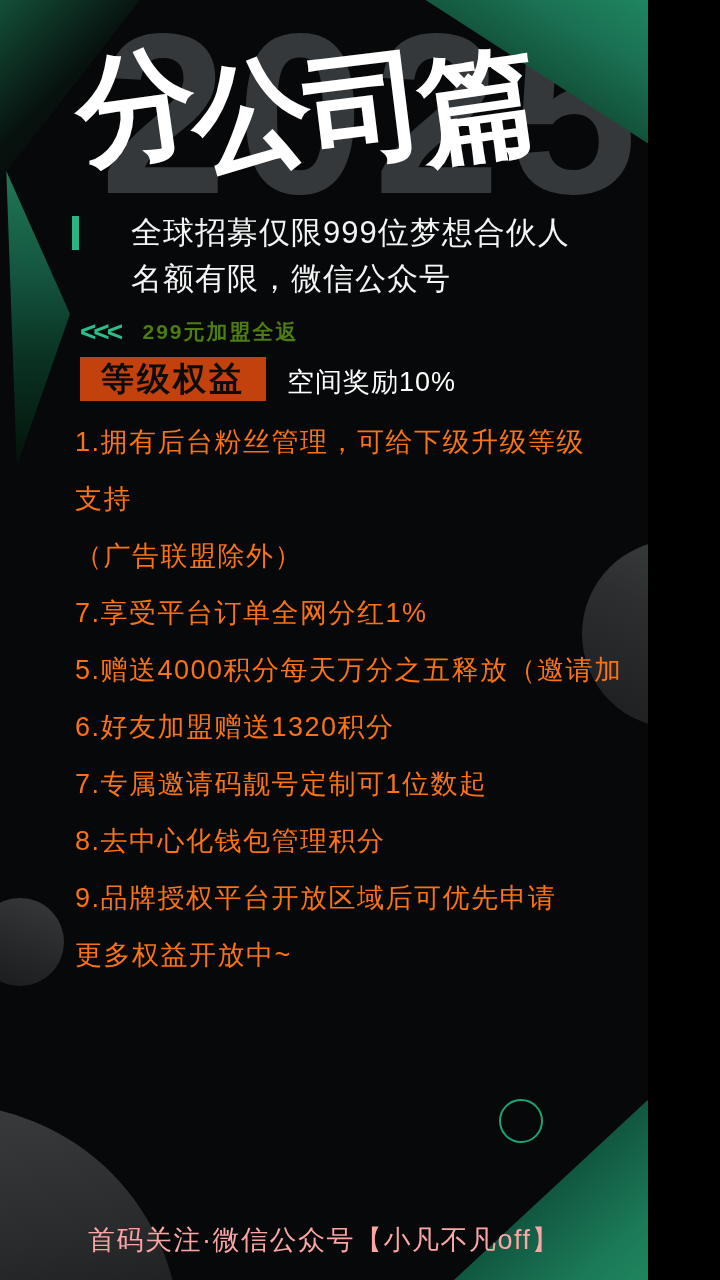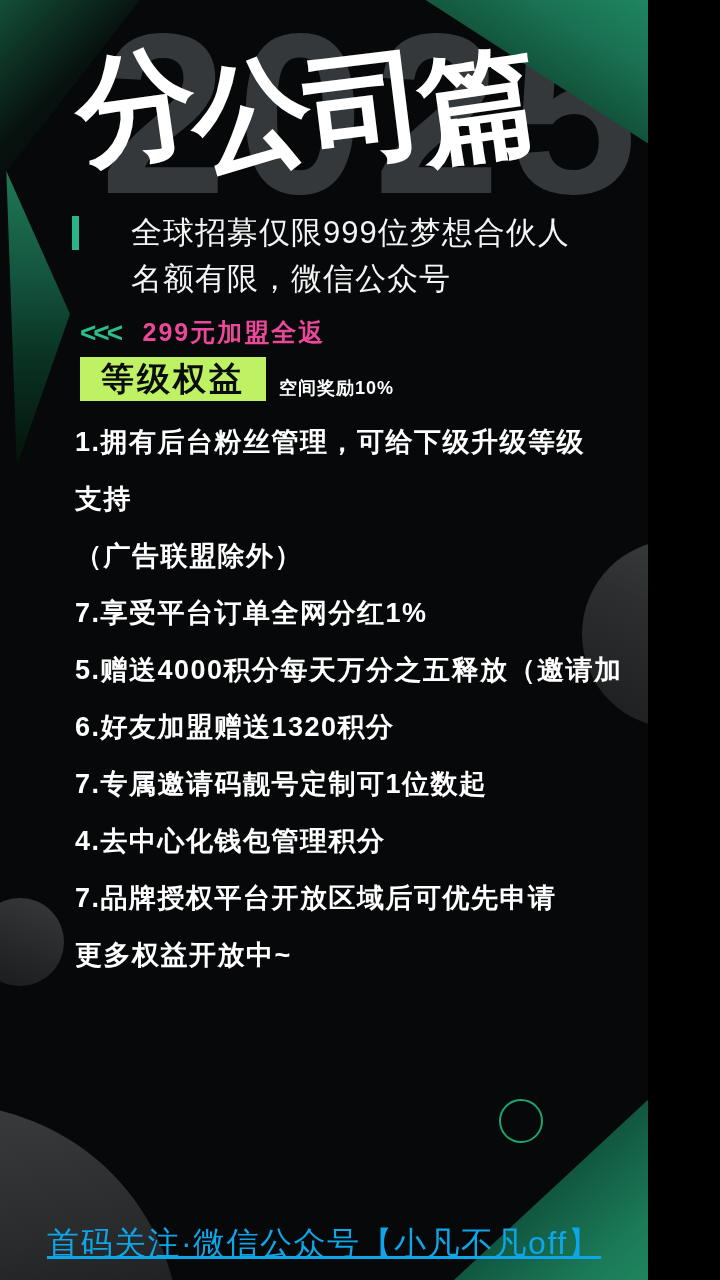--- a/index.html
+++ b/index.html
@@ -75,46 +75,46 @@
     color:#f3f4f4; font-weight:500; white-space:nowrap;margin-left:44px;
   }
   .promo-row {
     position:absolute; left:80px; top:316px; z-index:3; white-space:nowrap;
   }
   .promo-arrows {
     color:#2dbd8a; font-weight:bold; font-size:28px; letter-spacing:-3px;
     vertical-align:middle;
   }
   .promo-text {
-    color:#ec4899; font-weight:bold; font-size:25px; letter-spacing:2px;
+    color:#4d7c0f; font-weight:bold; font-size:21px; letter-spacing:2px;
     margin-left:18px; vertical-align:middle;
   }
   .badge-row {
     position:absolute; left:80px; top:357px; z-index:3;
     display:flex; align-items:flex-end; gap:13px;
   }
   .level-btn {
-    width:186px; height:44px; background:#bef264; border:none;
+    width:186px; height:44px; background:#c2410c; border:none;
     color:#0a0d0c; font-size:33px; font-weight:bold; letter-spacing:3px;
     display:flex; align-items:center; justify-content:center;
     font-family:"Liberation Sans", sans-serif;
   }
   .side-note {
-    color:#ffffff; font-size:18px; font-weight:bold; letter-spacing:1px;
-    padding-bottom:1px; white-space:nowrap;
+    color:#ffffff; font-size:27px; font-weight:normal; letter-spacing:1px;
+    padding-bottom:1px; white-space:nowrap;margin-left:8px;
   }
   .benefits {
     position:absolute; left:75px; top:414px; z-index:3;
     font-size:27px; line-height:57px; letter-spacing:1.5px;
-    color:#ffffff; white-space:nowrap;font-weight:bold;
+    color:#f97316; white-space:nowrap;
   }
   .benefit-line { height:57px; }
   .footer-note {
     position:absolute; left:0; right:0; top:1222px; z-index:3;
-    text-align:center; font-size:32px; letter-spacing:1.5px; color:#0ea5e9;text-decoration:underline;
+    text-align:center; font-size:27px; letter-spacing:1.5px; color:#fca5a5;
   }
 </style>
 </head>
 <body>
 
 <div class="poster">
 
   <div class="year-watermark">2025</div>
   <div class="corner-tl"></div>
   <div class="band-tr"></div>
@@ -149,20 +149,20 @@
   </div>
 
   <div class="benefits">
     <div class="benefit-line">1.拥有后台粉丝管理，可给下级升级等级</div>
     <div class="benefit-line">支持</div>
     <div class="benefit-line">（广告联盟除外）</div>
     <div class="benefit-line">7.享受平台订单全网分红1%</div>
     <div class="benefit-line">5.赠送4000积分每天万分之五释放（邀请加</div>
     <div class="benefit-line">6.好友加盟赠送1320积分</div>
     <div class="benefit-line">7.专属邀请码靓号定制可1位数起</div>
-    <div class="benefit-line">4.去中心化钱包管理积分</div>
-    <div class="benefit-line">7.品牌授权平台开放区域后可优先申请</div>
+    <div class="benefit-line">8.去中心化钱包管理积分</div>
+    <div class="benefit-line">9.品牌授权平台开放区域后可优先申请</div>
     <div class="benefit-line">更多权益开放中~</div>
   </div>
 
   <div class="footer-note">首码关注·微信公众号【小凡不凡off】</div>
 
 </div>
 
 </body></html>

